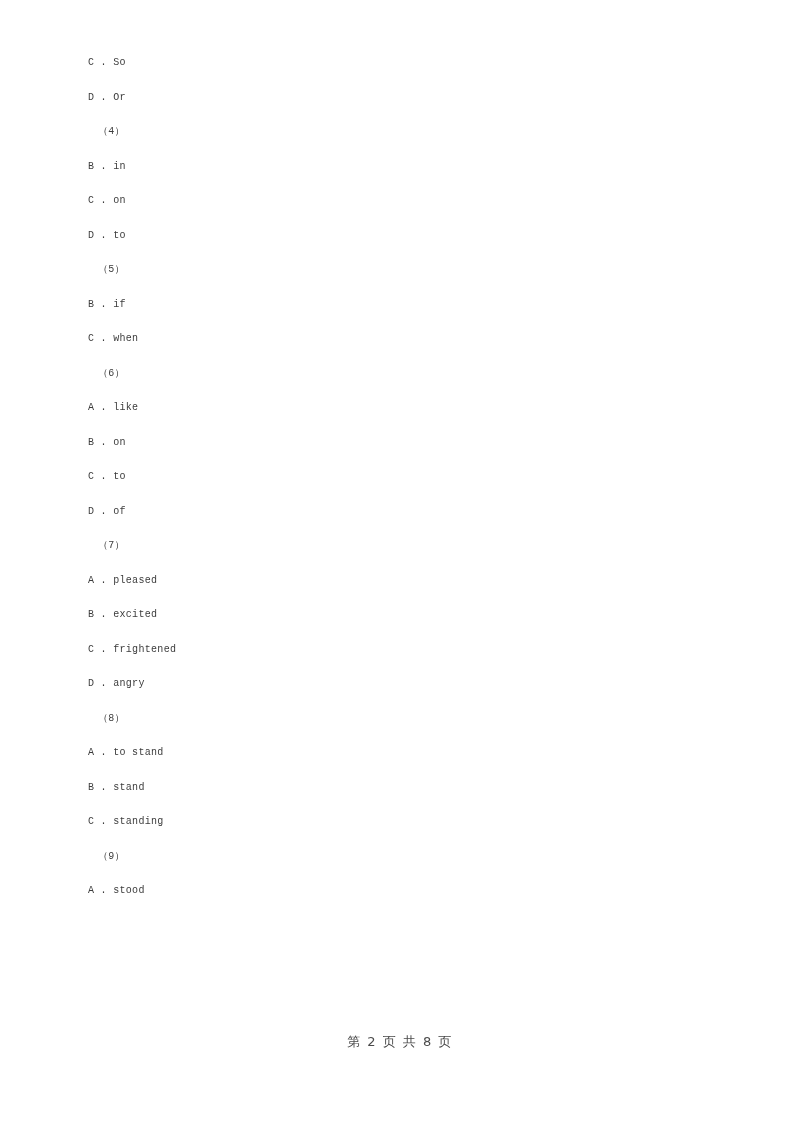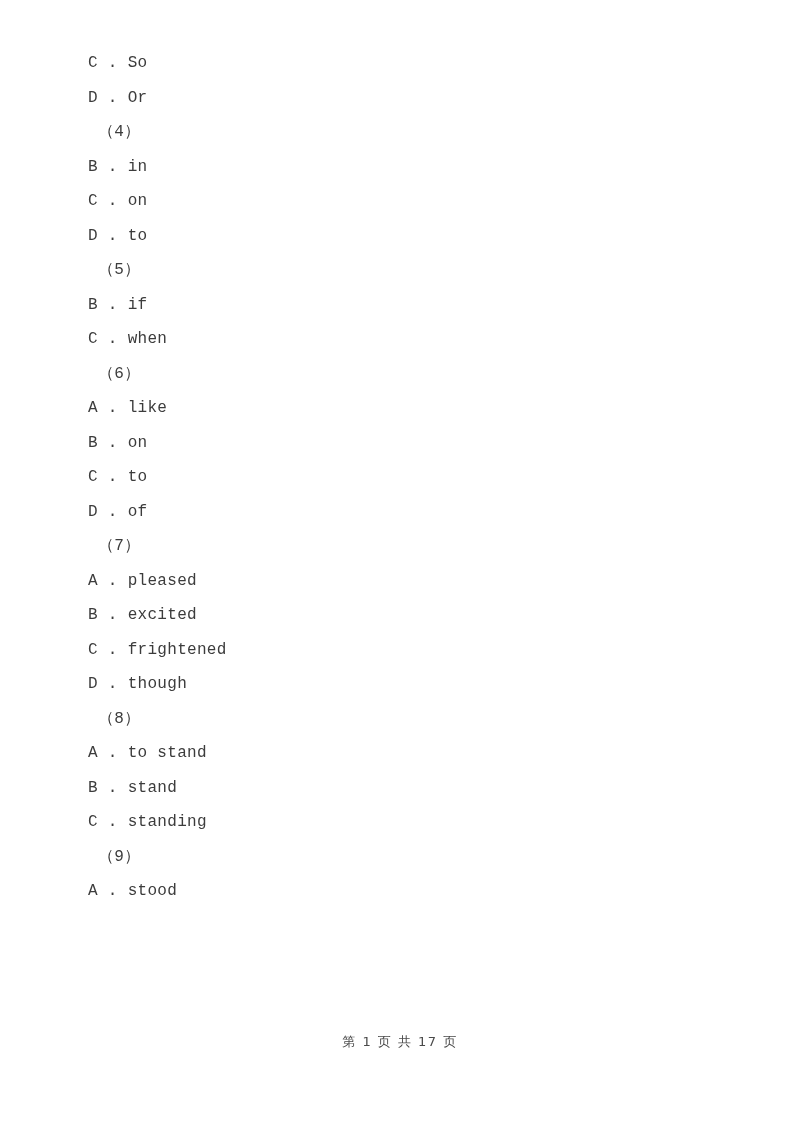--- a/index.html
+++ b/index.html
@@ -30,21 +30,21 @@
   #content {
     position: absolute;
     left: 88px;
     top: 46px;
     width: 640px;
   }
 
   .line {
     height: 34.5px;
     line-height: 34.5px;
-    font-size: 16px;
+    font-size: 10px;
     letter-spacing: 0.3px;
     white-space: pre;
     color: #3c3c3c;
   }
 
   .line.group {
     padding-left: 10px;
     color: #3c3c3c;
   }
 
@@ -89,24 +89,24 @@
       <div class="line"><span class="opt-letter">C</span><span class="opt-sep"> . </span><span class="opt-text">when</span></div>
       <div class="line group"><span>（6）</span></div>
       <div class="line"><span class="opt-letter">A</span><span class="opt-sep"> . </span><span class="opt-text">like</span></div>
       <div class="line"><span class="opt-letter">B</span><span class="opt-sep"> . </span><span class="opt-text">on</span></div>
       <div class="line"><span class="opt-letter">C</span><span class="opt-sep"> . </span><span class="opt-text">to</span></div>
       <div class="line"><span class="opt-letter">D</span><span class="opt-sep"> . </span><span class="opt-text">of</span></div>
       <div class="line group"><span>（7）</span></div>
       <div class="line"><span class="opt-letter">A</span><span class="opt-sep"> . </span><span class="opt-text">pleased</span></div>
       <div class="line"><span class="opt-letter">B</span><span class="opt-sep"> . </span><span class="opt-text">excited</span></div>
       <div class="line"><span class="opt-letter">C</span><span class="opt-sep"> . </span><span class="opt-text">frightened</span></div>
-      <div class="line"><span class="opt-letter">D</span><span class="opt-sep"> . </span><span class="opt-text">though</span></div>
+      <div class="line"><span class="opt-letter">D</span><span class="opt-sep"> . </span><span class="opt-text">angry</span></div>
       <div class="line group"><span>（8）</span></div>
       <div class="line"><span class="opt-letter">A</span><span class="opt-sep"> . </span><span class="opt-text">to stand</span></div>
       <div class="line"><span class="opt-letter">B</span><span class="opt-sep"> . </span><span class="opt-text">stand</span></div>
       <div class="line"><span class="opt-letter">C</span><span class="opt-sep"> . </span><span class="opt-text">standing</span></div>
       <div class="line group"><span>（9）</span></div>
       <div class="line"><span class="opt-letter">A</span><span class="opt-sep"> . </span><span class="opt-text">stood</span></div>
     </div>
 
-  <div id="footer">第 1 页 共 17 页</div>
+  <div id="footer">第 2 页 共 8 页</div>
 
 </div>
 
 </body></html>

